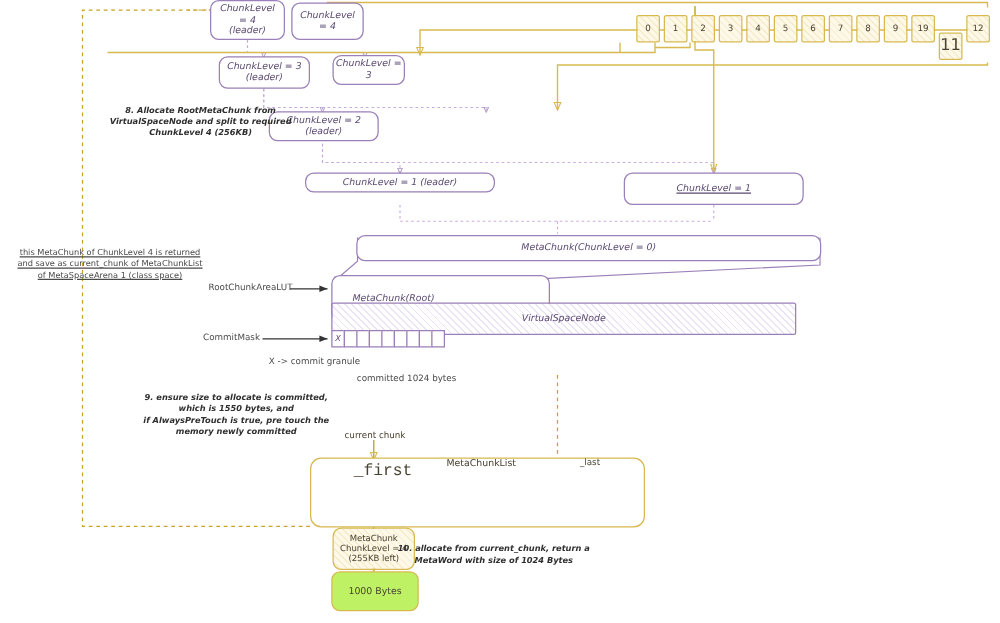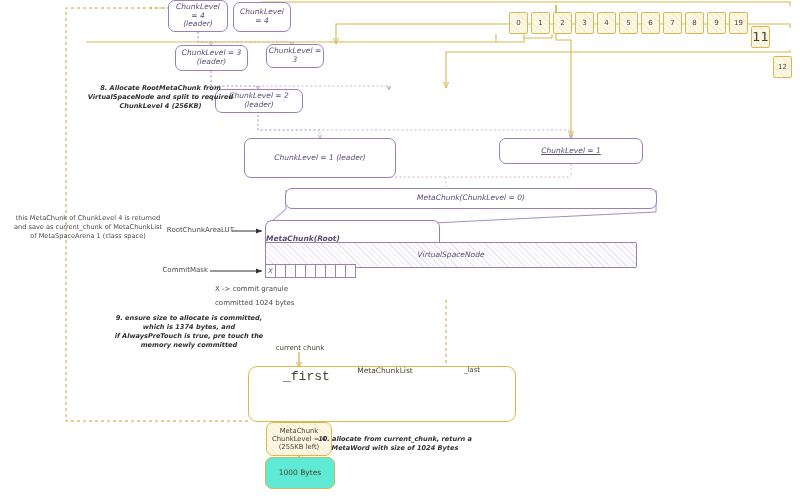--- a/index.html
+++ b/index.html
@@ -17,21 +17,21 @@
     display:flex;align-items:center;justify-content:center;text-align:center;
     border-radius:7px;
     font-style:italic;
     line-height:1.18;
     white-space:pre-line;
   }
   .purple{
     border:1px solid #9a7fb8;background:#ffffff;color:#5b4a72;
   }
   .gold{
-    border:1px solid #d8b94f;background:#5eead4;color:#4a4230;
+    border:1px solid #d8b94f;background:#bef264;color:#4a4230;
     font-style:normal;
   }
   .hatch-gold{
     background:repeating-linear-gradient(45deg,#fdf8e8 0 3px,#f6ecc9 3px 4px);
   }
   .hatch-purple{
     background:repeating-linear-gradient(45deg,#ffffff 0 3px,#ece4f4 3px 4px);
   }
 
   
@@ -142,81 +142,81 @@
       <div class="node gold hatch-gold" style="position: relative; left: 0px; top: 0px; width: 19px; height: 22px; font-size: 7px; border-radius: 2px;">2</div>
       <div class="node gold hatch-gold" style="position: relative; left: 0px; top: 0px; width: 19px; height: 22px; font-size: 7px; border-radius: 2px;">3</div>
       <div class="node gold hatch-gold" style="position: relative; left: 0px; top: 0px; width: 19px; height: 22px; font-size: 7px; border-radius: 2px;">4</div>
       <div class="node gold hatch-gold" style="position: relative; left: 0px; top: 0px; width: 19px; height: 22px; font-size: 7px; border-radius: 2px;">5</div>
       <div class="node gold hatch-gold" style="position: relative; left: 0px; top: 0px; width: 19px; height: 22px; font-size: 7px; border-radius: 2px;">6</div>
       <div class="node gold hatch-gold" style="position: relative; left: 0px; top: 0px; width: 19px; height: 22px; font-size: 7px; border-radius: 2px;">7</div>
       <div class="node gold hatch-gold" style="position: relative; left: 0px; top: 0px; width: 19px; height: 22px; font-size: 7px; border-radius: 2px;">8</div>
       <div class="node gold hatch-gold" style="position: relative; left: 0px; top: 0px; width: 19px; height: 22px; font-size: 7px; border-radius: 2px;">9</div>
       <div class="node gold hatch-gold" style="position: relative; left: 0px; top: 0px; width: 19px; height: 22px; font-size: 7px; border-radius: 2px;">19</div>
       <div class="node gold hatch-gold" style="position: relative; left: 0px; top: 14px; width: 19px; height: 22px; font-size: 13px; border-radius: 2px;">11</div>
-      <div class="node gold hatch-gold" style="position: relative; left: 0px; top: 0px; width: 19px; height: 22px; font-size: 7px; border-radius: 2px; margin-top: 44px;">12</div>
+      <div class="node gold hatch-gold" style="position: relative; left: 0px; top: 0px; width: 19px; height: 22px; font-size: 7px; border-radius: 2px;">12</div>
     </div>
 
   <div class="node purple" style="left:168px;top:0px;width:60px;height:32px;font-size:7.5px;">ChunkLevel
 = 4
 (leader)</div>
   <div class="node purple" style="left:233px;top:2px;width:58px;height:30px;font-size:7.5px;">ChunkLevel
 = 4</div>
 
   <div class="node purple" style="left:175px;top:45px;width:73px;height:26px;font-size:7.5px;">ChunkLevel = 3
 (leader)</div>
   <div class="node purple" style="left:266px;top:44px;width:58px;height:24px;font-size:7.5px;">ChunkLevel = 3</div>
 
   <div class="node purple" style="left:215px;top:89px;width:88px;height:24px;font-size:7.5px;">ChunkLevel = 2 (leader)</div>
 
-  <div class="node purple" style="left:244px;top:138px;width:152px;height:40px;font-size:7.5px;">ChunkLevel = 1 (leader)</div>
+  <div class="node purple" style="left:244px;top:138px;width:152px;height:16px;font-size:7.5px;">ChunkLevel = 1 (leader)</div>
   <div class="node purple" style="left:499px;top:138px;width:144px;height:26px;font-size:7.5px;text-decoration:underline;">ChunkLevel = 1</div>
 
   <div class="node purple" style="left:285px;top:188px;width:372px;height:21px;font-size:7.5px;">MetaChunk(ChunkLevel = 0)</div>
 
-  <div class="node purple" style="left:265px;top:220px;width:175px;height:38px;font-size:7.5px;justify-content:flex-start;font-weight:bold;">MetaChunk(Root)</div>
+  <div class="node purple" style="left:265px;top:220px;width:175px;height:38px;font-size:7.5px;justify-content:flex-start;padding-left:16px;">MetaChunk(Root)</div>
 
   <div class="node purple hatch-purple" style="left:265px;top:242px;width:372px;height:26px;font-size:7.5px;border-radius:2px;">VirtualSpaceNode</div>
 
   <div id="commit-mask-row" style="position:absolute;left:265px;top:264px;height:14px;display:flex;">
       <div style="width: 11px; height: 14px; box-sizing: border-box; border: 1px solid rgb(154, 127, 184); margin-left: 0px; background: rgb(255, 255, 255); display: flex; align-items: center; justify-content: center; font-size: 6.5px; font-style: italic; color: rgb(91, 74, 114);">X</div>
       <div style="width: 11px; height: 14px; box-sizing: border-box; border: 1px solid rgb(154, 127, 184); margin-left: -1px; background: rgb(255, 255, 255); display: flex; align-items: center; justify-content: center; font-size: 6.5px; font-style: italic; color: rgb(91, 74, 114);"></div>
       <div style="width: 11px; height: 14px; box-sizing: border-box; border: 1px solid rgb(154, 127, 184); margin-left: -1px; background: rgb(255, 255, 255); display: flex; align-items: center; justify-content: center; font-size: 6.5px; font-style: italic; color: rgb(91, 74, 114);"></div>
       <div style="width: 11px; height: 14px; box-sizing: border-box; border: 1px solid rgb(154, 127, 184); margin-left: -1px; background: rgb(255, 255, 255); display: flex; align-items: center; justify-content: center; font-size: 6.5px; font-style: italic; color: rgb(91, 74, 114);"></div>
       <div style="width: 11px; height: 14px; box-sizing: border-box; border: 1px solid rgb(154, 127, 184); margin-left: -1px; background: rgb(255, 255, 255); display: flex; align-items: center; justify-content: center; font-size: 6.5px; font-style: italic; color: rgb(91, 74, 114);"></div>
       <div style="width: 11px; height: 14px; box-sizing: border-box; border: 1px solid rgb(154, 127, 184); margin-left: -1px; background: rgb(255, 255, 255); display: flex; align-items: center; justify-content: center; font-size: 6.5px; font-style: italic; color: rgb(91, 74, 114);"></div>
       <div style="width: 11px; height: 14px; box-sizing: border-box; border: 1px solid rgb(154, 127, 184); margin-left: -1px; background: rgb(255, 255, 255); display: flex; align-items: center; justify-content: center; font-size: 6.5px; font-style: italic; color: rgb(91, 74, 114);"></div>
       <div style="width: 11px; height: 14px; box-sizing: border-box; border: 1px solid rgb(154, 127, 184); margin-left: -1px; background: rgb(255, 255, 255); display: flex; align-items: center; justify-content: center; font-size: 6.5px; font-style: italic; color: rgb(91, 74, 114);"></div>
       <div style="width: 11px; height: 14px; box-sizing: border-box; border: 1px solid rgb(154, 127, 184); margin-left: -1px; background: rgb(255, 255, 255); display: flex; align-items: center; justify-content: center; font-size: 6.5px; font-style: italic; color: rgb(91, 74, 114);"></div>
     </div>
 
   <div class="lbl plain" style="left:150px;top:226px;width:84px;font-size:7px;text-align:right;">RootChunkAreaLUT</div>
   <div class="lbl plain" style="left:130px;top:266px;width:78px;font-size:7px;text-align:right;">CommitMask</div>
   <div class="lbl plain" style="left:215px;top:285px;width:130px;font-size:7px;text-align:left;">X -&gt; commit granule</div>
-  <div class="lbl plain" style="left:215px;top:299px;width:150px;font-size:7px;text-align:left;">committed 1024 bytes</div>
+  <div class="lbl plain" style="left:215px;top:299px;width:150px;font-size:7px;text-align:right;">committed 1024 bytes</div>
 
   <div style="position:absolute;left:248px;top:366px;width:266px;height:54px;
               border:1px solid #d8b94f;border-radius:9px;background:#ffffff;"></div>
 
   <div class="lbl plain" style="left:335px;top:366px;width:100px;font-size:7.5px;color:#4a4230;">MetaChunkList</div>
   <div class="lbl plain" style="left:283px;top:368px;width:34px;font-size:13px;color:#4a4230;font-family:Liberation Mono, monospace;">_first</div>
   <div class="lbl plain" style="left:455px;top:366px;width:34px;font-size:7px;color:#4a4230;">_last</div>
   <div class="lbl plain" style="left:265px;top:344px;width:70px;font-size:7px;color:#4a4230;">current chunk</div>
 
   <div class="node gold hatch-gold" style="left:266px;top:378px;width:66px;height:34px;font-size:6.8px;color:#4a4230;margin-top:44px;">MetaChunk
 ChunkLevel = 4
 (255KB left)</div>
 
   <div class="node gold" style="left:265px;top:457px;width:70px;height:32px;font-size:7.5px;">1000 Bytes</div>
 
   <div class="lbl note" style="left:78px;top:84px;width:165px;font-size:6.6px;">8.  Allocate RootMetaChunk from
 VirtualSpaceNode and split to required
 ChunkLevel 4 (256KB)</div>
-  <div class="lbl plain" style="left:2px;top:214px;width:172px;font-size:6.6px;">this MetaChunk of ChunkLevel 4 is returned
+  <div class="lbl plain" style="left:2px;top:198px;width:172px;font-size:6.6px;text-decoration:underline;">this MetaChunk of ChunkLevel 4 is returned
 and save as current_chunk of MetaChunkList
 of  MetaSpaceArena 1 (class space)</div>
   <div class="lbl note" style="left:105px;top:314px;width:168px;font-size:6.6px;">9.  ensure size to allocate is committed,
-which is 1374 bytes, and
+which is 1550 bytes, and
 if  AlwaysPreTouch is true, pre touch the
 memory newly committed</div>
   <div class="lbl note" style="left:300px;top:435px;width:190px;font-size:6.6px;">10. allocate from current_chunk, return a
 MetaWord with size of 1024 Bytes</div>
 
 </div>
 
 </body></html>

